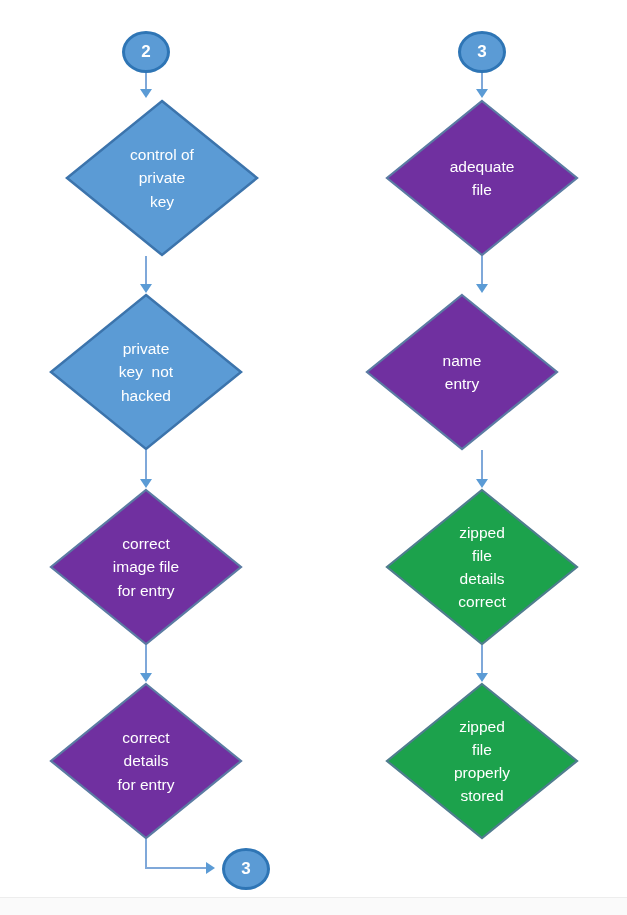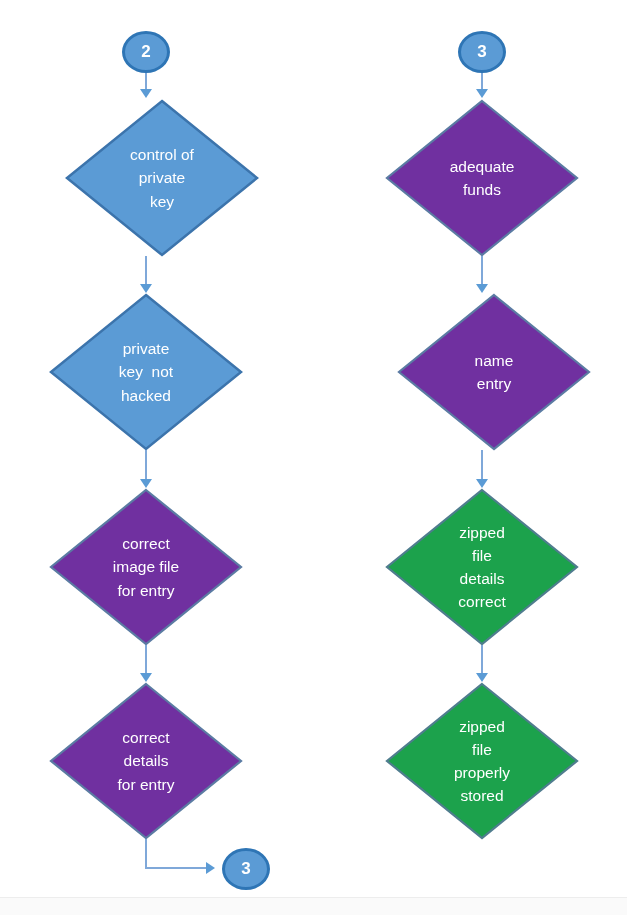--- a/index.html
+++ b/index.html
@@ -125,27 +125,27 @@
   </div>
 
   <div class="vline" style="left:481px;top:73px;height:17px"></div>
   <div class="arrow-down" style="left:476px;top:89px"></div>
 
   <div class="node purple" style="left:384px;top:98px">
     <svg width="196" height="160" viewBox="0 0 196 160">
       <polygon points="98,3 193,80 98,157 3,80"></polygon>
     </svg>
     <div class="dlabel">adequate
-funds</div>
+file</div>
   </div>
 
   <div class="vline" style="left:481px;top:256px;height:29px"></div>
   <div class="arrow-down" style="left:476px;top:284px"></div>
 
-  <div class="node purple" style="left:396px;top:292px">
+  <div class="node purple" style="left:364px;top:292px">
     <svg width="196" height="160" viewBox="0 0 196 160">
       <polygon points="98,3 193,80 98,157 3,80"></polygon>
     </svg>
     <div class="dlabel">name
 entry</div>
   </div>
 
   <div class="vline" style="left:481px;top:450px;height:30px"></div>
   <div class="arrow-down" style="left:476px;top:479px"></div>
 

